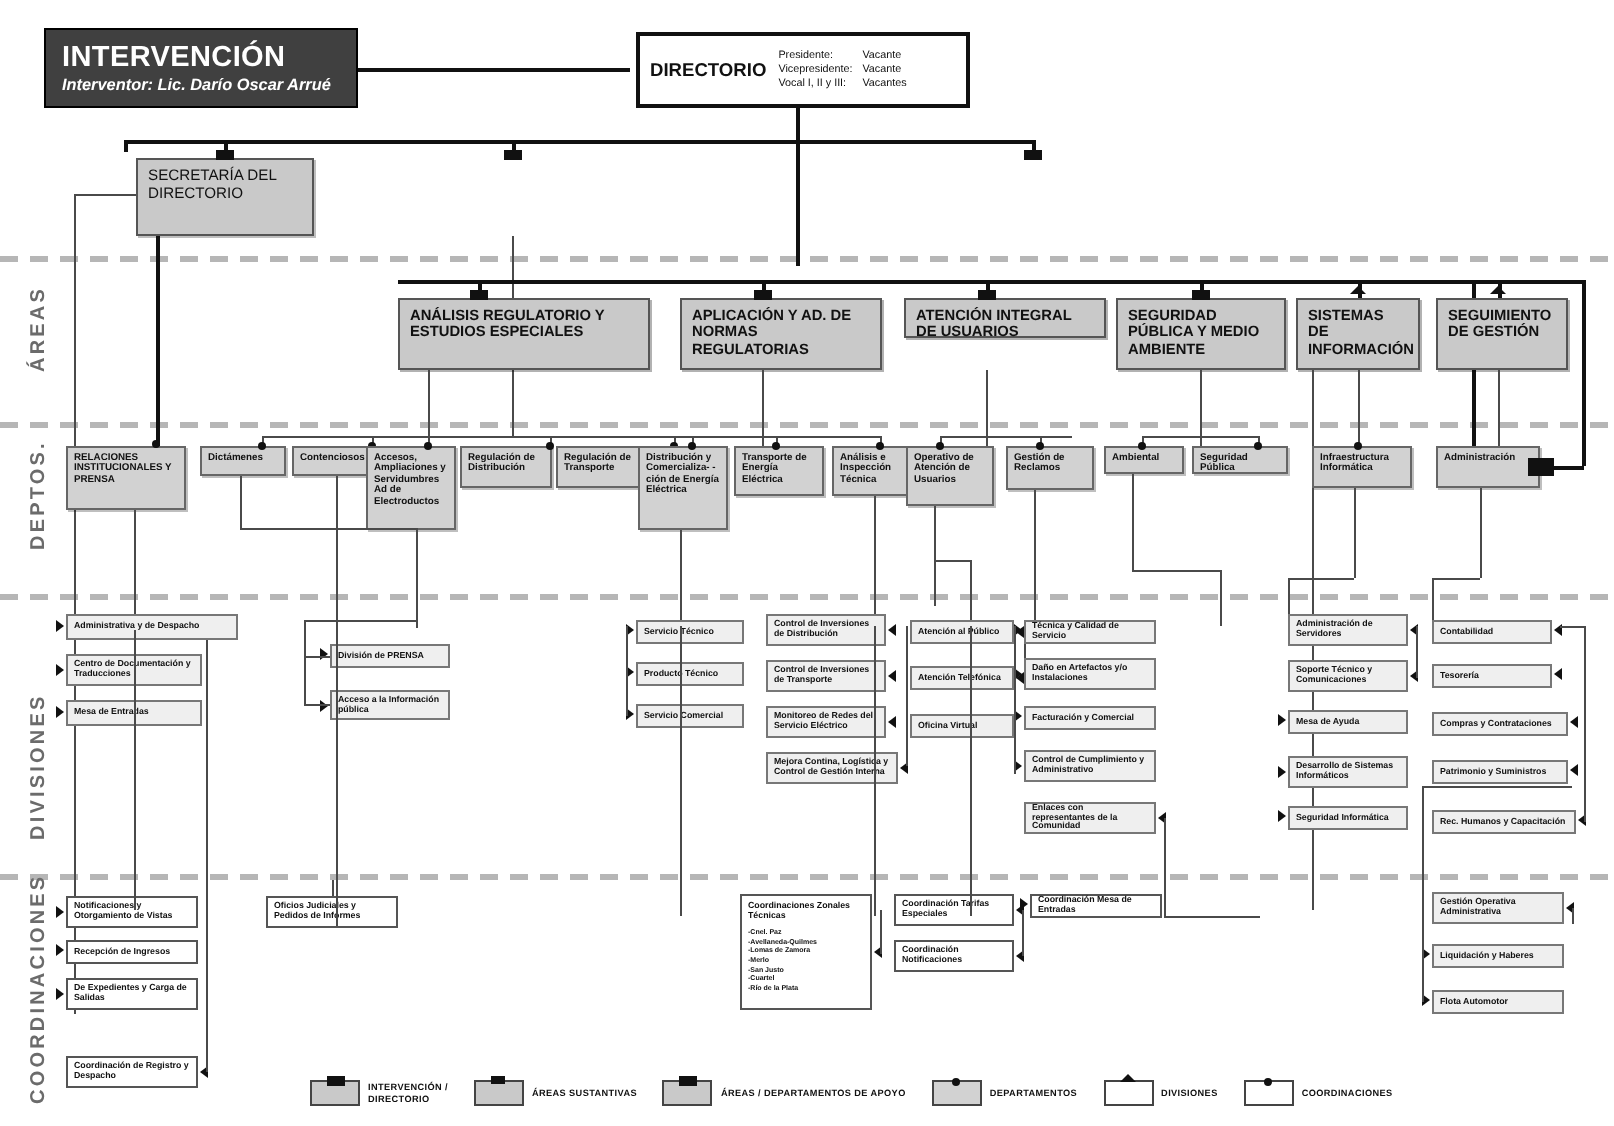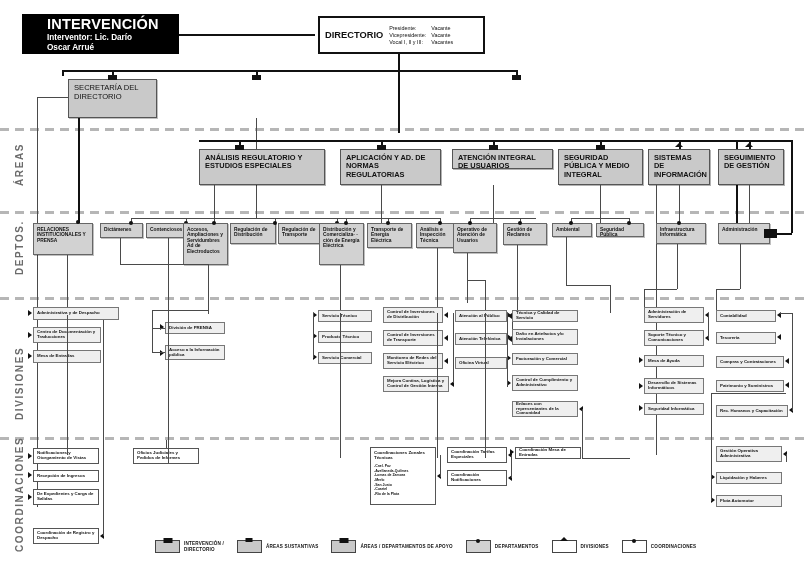--- a/index.html
+++ b/index.html
@@ -7,24 +7,24 @@
        font-family:"Liberation Sans","DejaVu Sans",sans-serif;
        color:#111;position:relative;}
   #chart{position:relative;width:807px;height:563px;}
 
   
   .node{position:absolute;box-sizing:border-box;display:flex;
         align-items:center;line-height:1.12;}
   .node .txt{display:block;width:100%;}
 
   
-  .lvl-intervencion{background:#000000;color:#fff;border:1px solid #000;
-        padding:5px 24px;flex-direction:column;align-items:flex-start;justify-content:center;}
+  .lvl-intervencion{background:#404040;color:#fff;border:1px solid #000;
+        padding:5px 8px;flex-direction:column;align-items:flex-start;justify-content:center;}
   .lvl-intervencion .t1{font-size:14.5px;font-weight:bold;letter-spacing:.2px;}
-  .lvl-intervencion .t2{font-size:8.2px;font-weight:bold;margin-top:1px;}
+  .lvl-intervencion .t2{font-size:8.2px;font-weight:bold;margin-top:1px;font-style:italic;}
 
   .lvl-directorio{background:#fff;border:2px solid #111;padding:3px 5px;
         align-items:stretch;}
   .lvl-directorio .dirlabel{font-size:9.3px;font-weight:bold;
         display:flex;align-items:center;padding-right:6px;}
   .lvl-directorio .dirrows{font-size:5.4px;display:flex;flex-direction:column;
         justify-content:center;gap:1px;}
   .lvl-directorio .dirrow{display:flex;}
   .lvl-directorio .dirrow .k{width:42px;}
   .lvl-directorio .dirrow .v{width:34px;}
@@ -183,21 +183,21 @@
   <div class="knob sq" style="left:377px;top:145px;"></div>
   <div class="ln thick v" style="left:381px;top:140px;height:9px;"></div>
 
   <div class="node lvl-area" style="left:452px;top:149px;width:101px;height:20px;">
     <span class="txt">ATENCIÓN INTEGRAL DE USUARIOS</span>
   </div>
   <div class="knob sq" style="left:489px;top:145px;"></div>
   <div class="ln thick v" style="left:493px;top:140px;height:9px;"></div>
 
   <div class="node lvl-area" style="left:558px;top:149px;width:85px;height:36px;">
-    <span class="txt">SEGURIDAD PÚBLICA Y MEDIO INTEGRAL</span>
+    <span class="txt">SEGURIDAD PÚBLICA Y MEDIO AMBIENTE</span>
   </div>
   <div class="knob sq" style="left:596px;top:145px;"></div>
   <div class="ln thick v" style="left:600px;top:140px;height:9px;"></div>
 
   <div class="node lvl-area" style="left:648px;top:149px;width:62px;height:36px;">
     <span class="txt">SISTEMAS DE INFORMACIÓN</span>
   </div>
   <div class="knob tri" style="left:675px;top:143px;"></div>
   <div class="ln thick v" style="left:679px;top:140px;height:9px;"></div>
 

